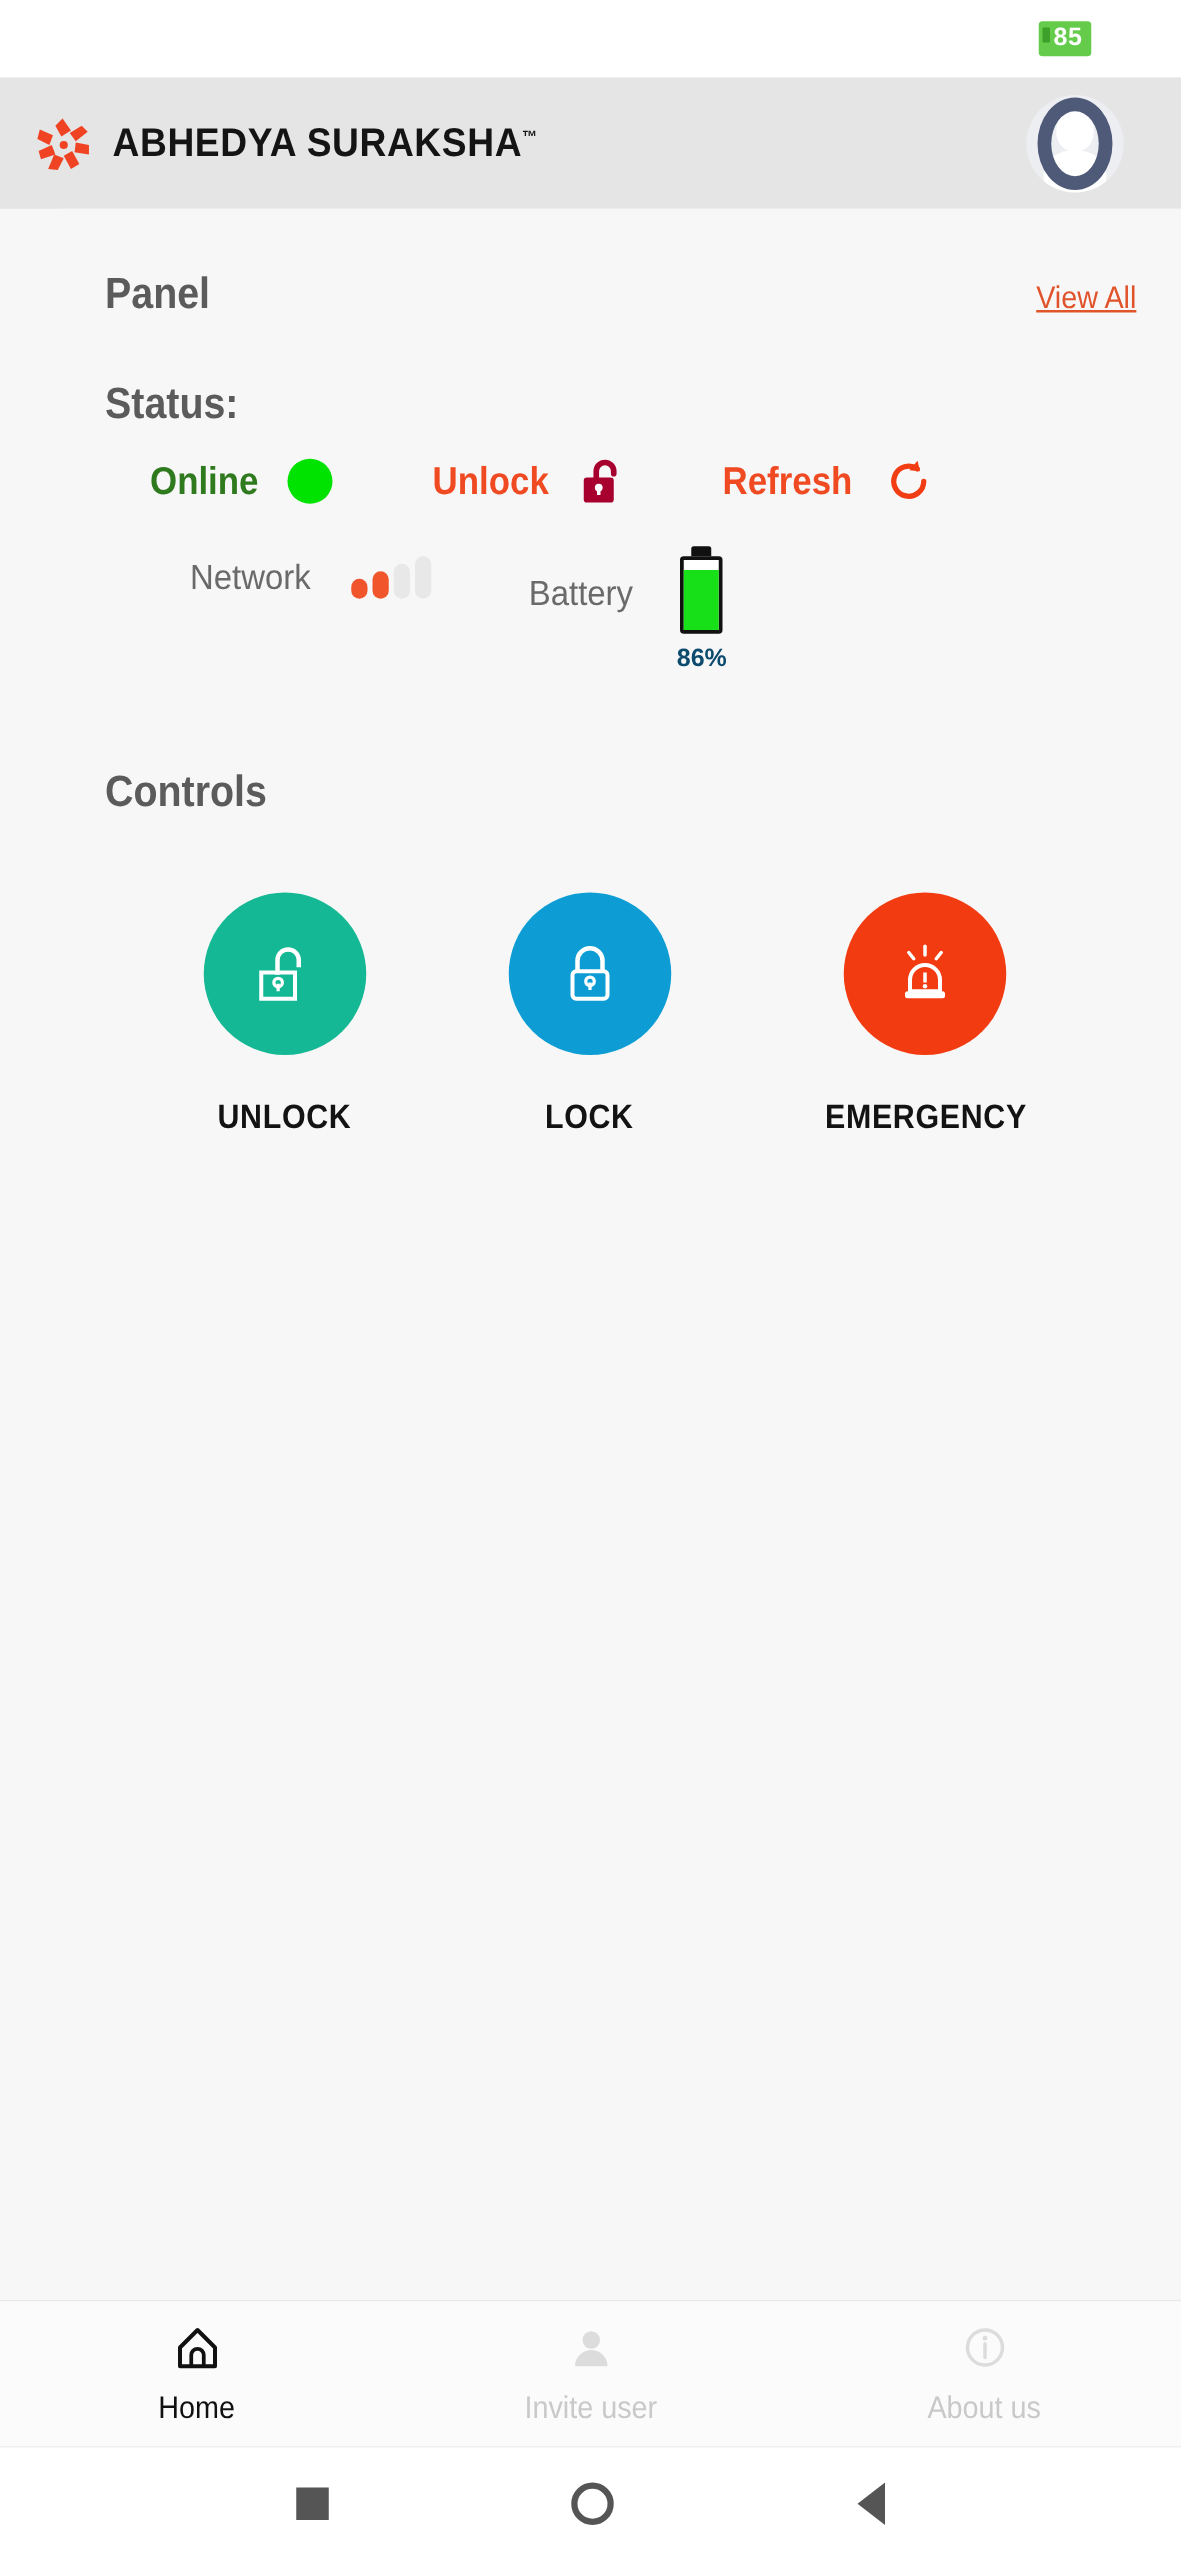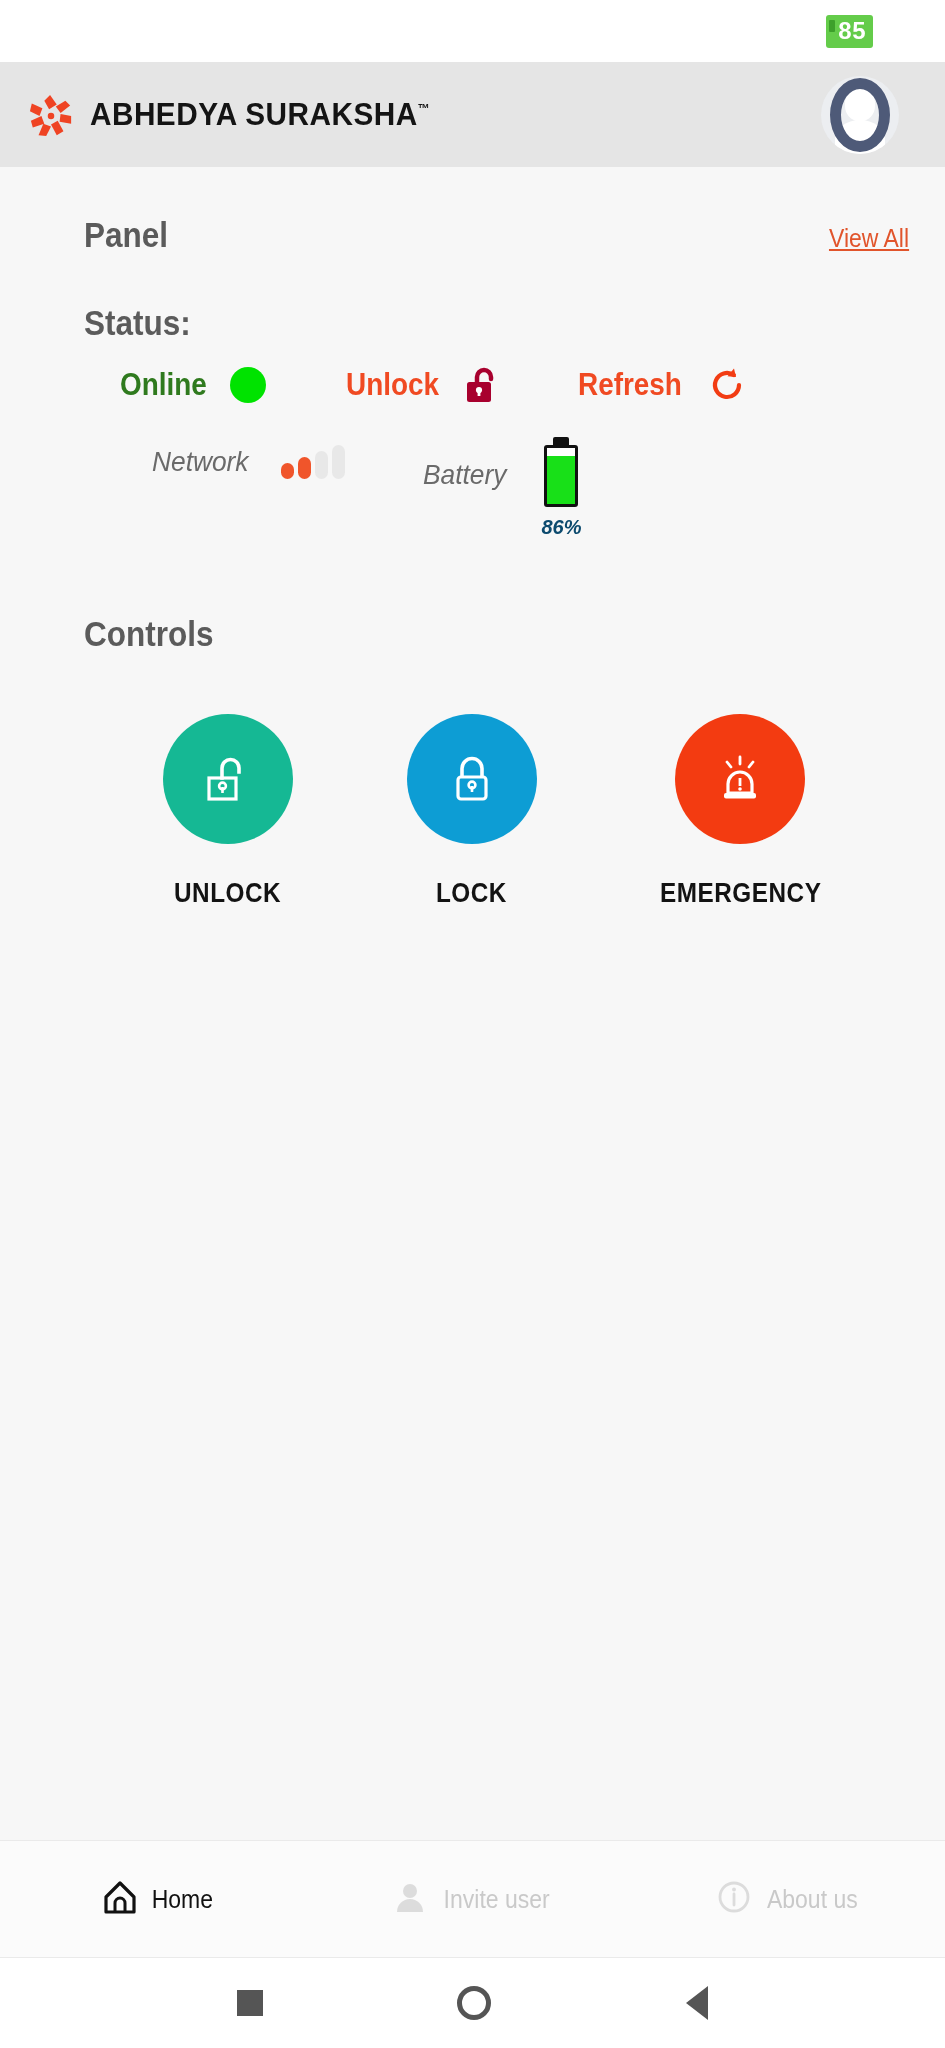--- a/index.html
+++ b/index.html
@@ -17,21 +17,21 @@
   }
 
   
   .statusbar {
     height:62px; background:#ffffff;
     display:flex; align-items:center; justify-content:flex-end;
     padding-right:72px; flex:0 0 auto;
   }
   .sysbatt {
     background:#64cc4a; color:#ffffff;
-    font-size:24px; font-weight:bold; letter-spacing:0.5px;
+    font-size:20px; font-weight:bold; letter-spacing:0.5px;
     padding:2px 7px 3px 12px; border-radius:3px;
     position:relative; filter:blur(0.6px);
   }
   .sysbatt::before{
     content:""; position:absolute; left:3px; top:5px;
     width:6px; height:12px; background:#3da02b; border-radius:1px;
   }
 
   
   .appbar {
@@ -105,21 +105,21 @@
   }
   .online .st-text { color:#2f7a1e; }
   .unlock-st .st-text, .refresh-st .st-text { color:#f04a22; }
   .dot-online { width:36px; height:36px; border-radius:50%; background:#00e300; }
   .pad-open { width:36px; height:40px; position:relative; }
   .refresh-ico { width:40px; height:40px; position:relative; }
 
   .gap1 { width:80px; } .gap2 { width:78px; }
 
   .status-row2 {
-    margin-top:40px; display:flex; align-items:flex-start; padding-left:68px;font-style:italic;
+    margin-top:40px; display:flex; align-items:flex-start; padding-left:68px;
   }
   .nb-label { font-size:28px; color:#6a6a6a; transform:scaleX(0.94); transform-origin:left center; }
   .signal { display:flex; align-items:flex-end; gap:4px; margin-left:12px; }
   .bar { width:13px; border-radius:7px; }
   .bar.b1{ height:16px; } .bar.b2{ height:22px; }
   .bar.b3{ height:28px; } .bar.b4{ height:34px; }
   .bar.on { background:#f0552b; }
   .bar.off{ background:#e8e8e8; }
 
   .battery-wrap { display:flex; flex-direction:column; align-items:center; margin-left:16px; }
@@ -151,21 +151,21 @@
     transform:scaleX(0.9);
   }
 
   
   .bottomnav {
     flex:0 0 auto; height:118px; background:#fbfbfb;
     border-top:1px solid #eaeaea; border-bottom:1px solid #eaeaea;
     display:flex; align-items:center;
   }
   .nav-item {
-    flex:1 1 0; display:flex; flex-direction:row;
+    flex:1 1 0; display:flex; flex-direction:column;
     align-items:center; justify-content:center; gap:9px;
   }
   .nav-label { font-size:25px; transform:scaleX(0.92); }
   .nav-item.active .nav-label { color:#111111; }
   .nav-item.inactive .nav-label { color:#c9c9c9; }
 
   
   .sysnav {
     flex:0 0 auto; height:90px; background:#ffffff;
     display:flex; align-items:center; justify-content:space-around;

